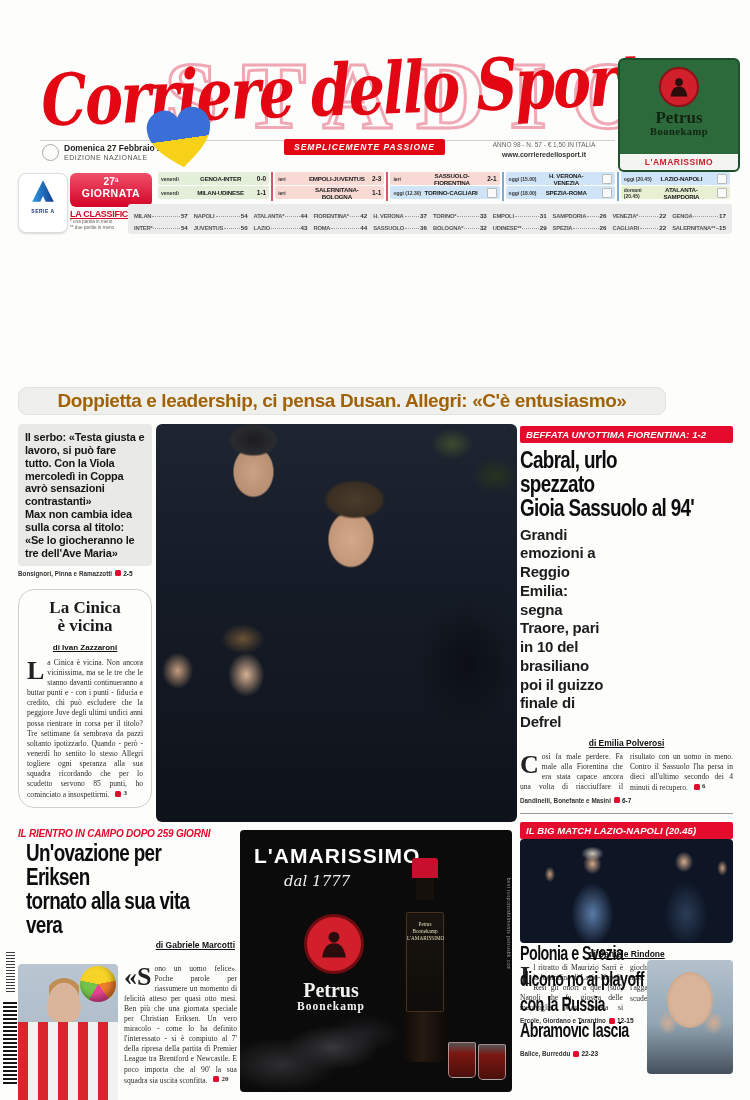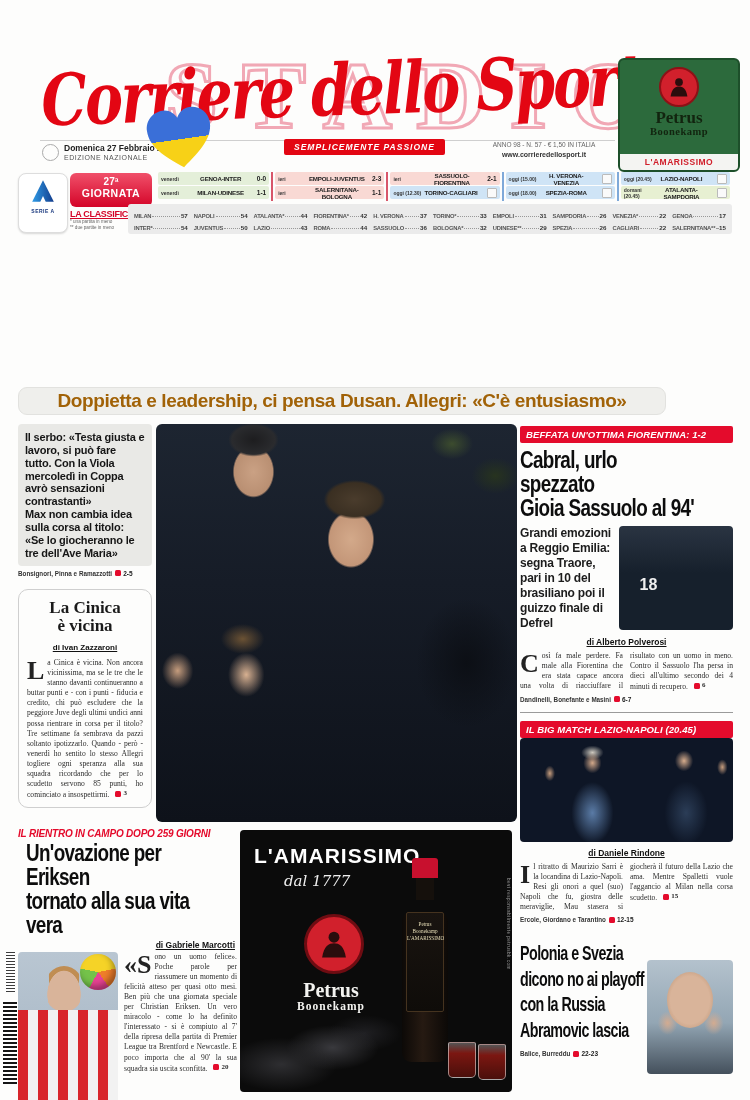--- a/index.html
+++ b/index.html
@@ -78,21 +78,21 @@
 
   
   .pm{display:inline-flex;align-items:center;gap:2px;white-space:nowrap;}
   .pm i{display:inline-block;width:6px;height:6px;background:#e40b2c;border-radius:1.5px;}
   .pm b{font-size:6.5px;color:#222;}
   .authors{margin-top:4px;font-size:6.3px;font-weight:bold;color:#333;display:flex;align-items:center;gap:3px;}
 
   #col-left{position:absolute;left:18px;top:424px;width:134px;}
   #quote-box{background:#e9e9e6;border-radius:4px;padding:7px 7px 6px;font-weight:bold;font-size:11px;
              line-height:1.17;color:#161616;letter-spacing:-.2px;}
-  #cinica{margin-top:12px;border:1px solid #cfcfcf;border-radius:10px;padding:9px 8px 7px;}
+  #cinica{margin-top:12px;border:1px solid #cfcfcf;border-radius:16px;padding:9px 8px 7px;}
   #cinica h3{margin:0;text-align:center;font-family:"Liberation Serif",serif;font-size:17px;line-height:1.1;color:#1a1a1a;}
   #cinica .by{display:block;text-align:center;margin:7px 0 6px;font-size:8px;font-weight:bold;}
   #cinica .by u{text-decoration:underline;}
   .body-serif{font-family:"Liberation Serif",serif;font-size:7.6px;line-height:1.33;color:#2b2b2b;text-align:justify;}
   .dropcap{float:left;font-family:"Liberation Serif",serif;font-weight:bold;font-size:26px;line-height:.85;
            padding:2px 3px 0 0;color:#222;}
   .endmark{display:inline-flex;align-items:center;gap:2px;margin-left:4px;}
   .endmark i{width:6px;height:6px;background:#e40b2c;border-radius:1.5px;display:inline-block;}
   .endmark b{font-size:7px;}
 
@@ -113,21 +113,21 @@
 
   #col-right{position:absolute;left:520px;top:408px;width:213px;margin-top:18px;}
   .label-red{background:#e40b2c;color:#fff;font-weight:bold;font-style:italic;font-size:9.5px;
              padding:3px 6px;border-radius:2px;letter-spacing:.1px;}
   .label-yellow{background:#ffd400;color:#131313;font-weight:bold;font-style:italic;font-size:9.5px;
              padding:3px 6px;border-radius:2px;}
   .art-head{margin:6px 0 5px;overflow:visible;}
   .art-head span{display:inline-block;font-weight:bold;font-size:23px;line-height:1.04;letter-spacing:-.8px;
                  color:#0d0d0d;transform:scaleX(.82);transform-origin:left top;white-space:pre-line;}
   .sf-row{display:flex;gap:5px;align-items:flex-start;}
-  .standfirst{width:94px;font-weight:bold;font-size:12px;line-height:1.25;color:#1c1c1c;letter-spacing:-.2px;}
+  .standfirst{width:94px;font-weight:bold;font-size:15px;line-height:1.25;color:#1c1c1c;letter-spacing:-.2px;}
   .art-photo{flex:1;height:104px;border-radius:4px;position:relative;overflow:hidden;}
   .byline{text-align:center;margin:6px 0 4px;font-size:8.5px;font-weight:bold;}
   .byline u{text-decoration:underline;}
   .twocol{column-count:2;column-gap:7px;}
   .divider{border:none;border-top:1px solid #9a9a9a;margin:9px 0 8px;}
 
   #ph-sassuolo{background-color:#16202c;background-image:
       linear-gradient(180deg,#2a3442 0%,#16202c 45%),
       radial-gradient(ellipse 16px 18px at 30% 26%, #b98a66 0%, transparent 65%),
       radial-gradient(ellipse 16px 18px at 72% 20%, #a97c5c 0%, transparent 65%),
@@ -140,21 +140,21 @@
       radial-gradient(ellipse 14px 16px at 77% 22%, #d7ad8d 0%, transparent 65%),
       radial-gradient(ellipse 30px 44px at 34% 72%, #5a7ba6 0%, transparent 70%),
       radial-gradient(ellipse 30px 44px at 78% 72%, #2b3d57 0%, transparent 72%),
       radial-gradient(ellipse 8px 12px at 14% 34%, #c59c7d 0%, transparent 65%),
       radial-gradient(ellipse 8px 12px at 95% 28%, #c59c7d 0%, transparent 65%);}
 
   
   #bot-left{position:absolute;left:18px;top:828px;width:219px;}
   #bot-left .rlabel{color:#e40b2c;font-weight:bold;font-style:italic;font-size:10px;letter-spacing:-.2px;}
   #bot-left .art-head{margin:3px 8px 2px;}
-  #bot-left .byline{text-align:right;margin:2px 2px 2px 0;}
+  #bot-left .byline{text-align:right;margin:2px 2px 14px 0;}
   #erik-row{display:flex;gap:6px;}
   #ph-eriksen{width:100px;height:186px;border-radius:4px;position:relative;overflow:hidden;flex:none;
       background:linear-gradient(180deg,#b9c6d2,#9fb0bf);}
   #ph-eriksen .head{position:absolute;left:26px;top:14px;width:40px;height:46px;border-radius:50%;
       background:radial-gradient(ellipse at 50% 62%, #d9b49a 58%, transparent 60%),
                  radial-gradient(ellipse at 50% 22%, #c08d52 52%, transparent 55%);}
   #ph-eriksen .shirt{position:absolute;left:0;top:58px;width:100px;height:96px;
       background:repeating-linear-gradient(90deg,#d8262c 0 10px,#f2f2f2 10px 20px);}
   #ph-eriksen .ball{position:absolute;right:2px;top:2px;width:36px;height:36px;border-radius:50%;
       background:conic-gradient(#f5d327 0 22%,#ef7d2a 0 40%,#e84393 0 58%,#74c24a 0 78%,#f5d327 0 100%);
@@ -486,25 +486,22 @@
   </div>
 
   <div id="photo-main"></div>
 
   <div id="col-right">
     <div class="label-red">BEFFATA UN'OTTIMA FIORENTINA: 1-2</div>
     <div class="art-head"><span class="preline">Cabral, urlo spezzato
 Gioia Sassuolo al 94'</span></div>
     <div class="sf-row">
       <div class="standfirst">Grandi emozioni a Reggio Emilia: segna Traore, pari in 10 del brasiliano poi il guizzo finale di Defrel</div>
-      <div class="art-photo" id="ph-sassuolo">
-        <span class="num">18</span>
-      </div>
-    </div>
-    <div class="byline"><u>di Alberto Polverosi</u></div>
+    </div>
+    <div class="byline"><u>di Emilia Polverosi</u></div>
     <div class="body-serif twocol">
       <span class="dropcap">C</span><span>osì fa male perdere. Fa male alla Fiorentina che era stata capace ancora una volta di riacciuffare il risultato con un uomo in meno. Contro il Sassuolo l'ha persa in dieci all'ultimo secondo dei 4 minuti di recupero.</span>
       <span class="endmark">
           <i></i>
           <b>6</b>
         </span>
     </div>
     <div class="authors">
       <span>Dandinelli, Bonefante e Masini</span>
       <span class="pm">

